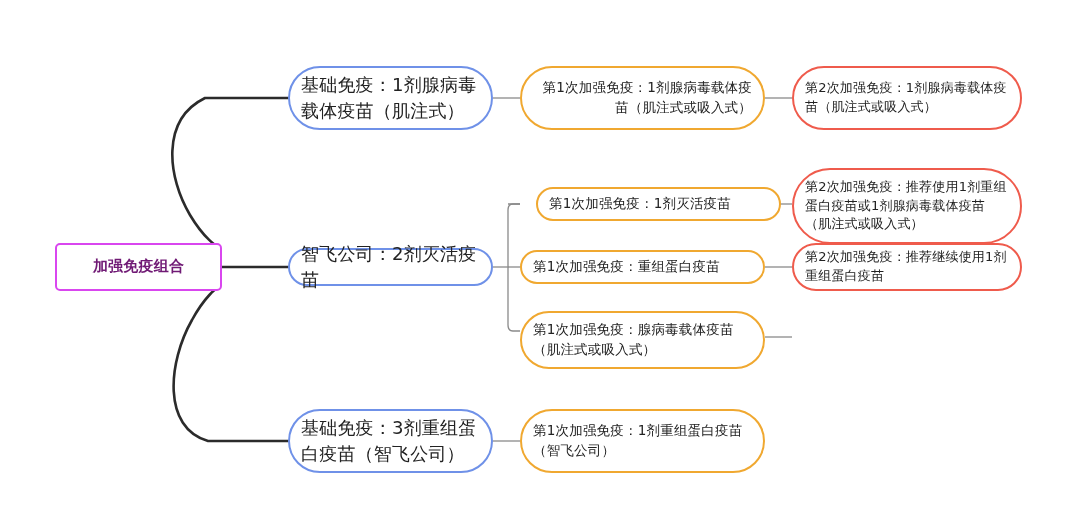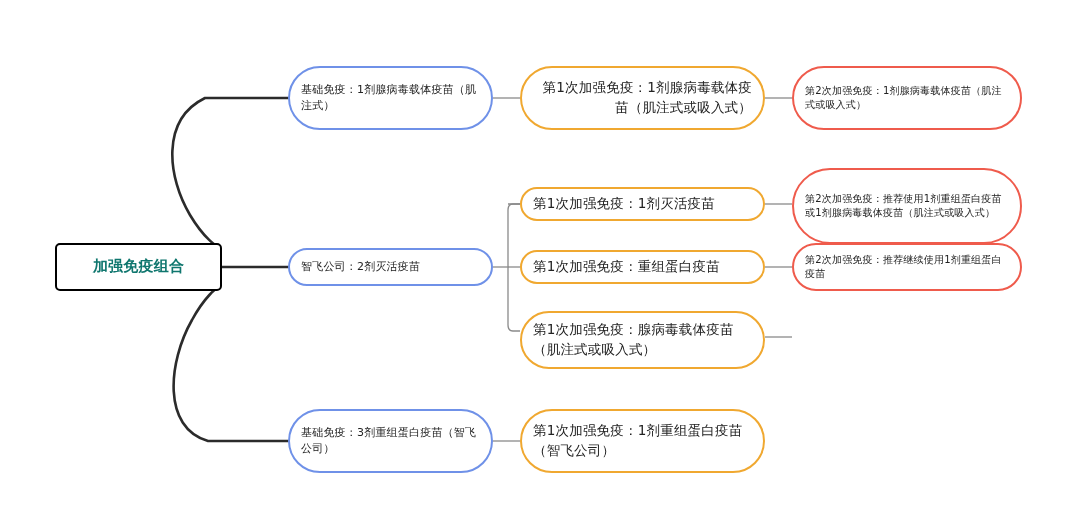--- a/index.html
+++ b/index.html
@@ -38,48 +38,48 @@
     letter-spacing: 0.2px;
   }
   .node .txt {
     display: block;
     width: 100%;
     padding: 0 11px;
   }
 
   
   .node.root {
-    border: 2px solid #000000;
+    border: 2px solid #d946ef;
     border-radius: 5px;
     font-weight: bold;
     font-size: 15px;
     justify-content: flex-start;
     text-align: center;
-    color: #0f766e;
+    color: #701a75;
   }
 
   
   .node.lv1 {
     border: 2px solid #6f91e8;
     border-radius: 999px;
-    font-size: 11px;
+    font-size: 18px;
   }
 
   
   .node.lv2 {
     border: 2px solid #f0a830;
     border-radius: 999px;
     font-size: 13.5px;
   }
 
   
   .node.lv3 {
     border: 2px solid #ef5b4c;
     border-radius: 999px;
-    font-size: 10px;
+    font-size: 13px;
   }
 
   .node.center .txt { text-align: center; }
 </style>
 </head>
 <body>
 
 <div id="canvas">
 
   <svg id="wires" viewBox="0 0 1080 505" xmlns="http://www.w3.org/2000/svg">
@@ -117,21 +117,21 @@
   </div>
 
   <div class="node lv3" style="left:792px; top:66px; width:230px; height:64px;">
     <span class="txt">第2次加强免疫：1剂腺病毒载体疫苗（肌注式或吸入式）</span>
   </div>
 
   <div class="node lv1" style="left:288px; top:248px; width:205px; height:38px;">
     <span class="txt">智飞公司：2剂灭活疫苗</span>
   </div>
 
-  <div class="node lv2" style="left:520px; top:187px; width:245px; height:34px;">
+  <div class="node lv2" style="left:536px; top:187px; width:245px; height:34px;">
     <span class="txt">第1次加强免疫：1剂灭活疫苗</span>
   </div>
   <div class="node lv3" style="left:792px; top:168px; width:230px; height:76px;">
     <span class="txt">第2次加强免疫：推荐使用1剂重组蛋白疫苗或1剂腺病毒载体疫苗（肌注式或吸入式）</span>
   </div>
 
   <div class="node lv2" style="left:520px; top:250px; width:245px; height:34px;">
     <span class="txt">第1次加强免疫：重组蛋白疫苗</span>
   </div>
   <div class="node lv3" style="left:792px; top:243px; width:230px; height:48px;">

